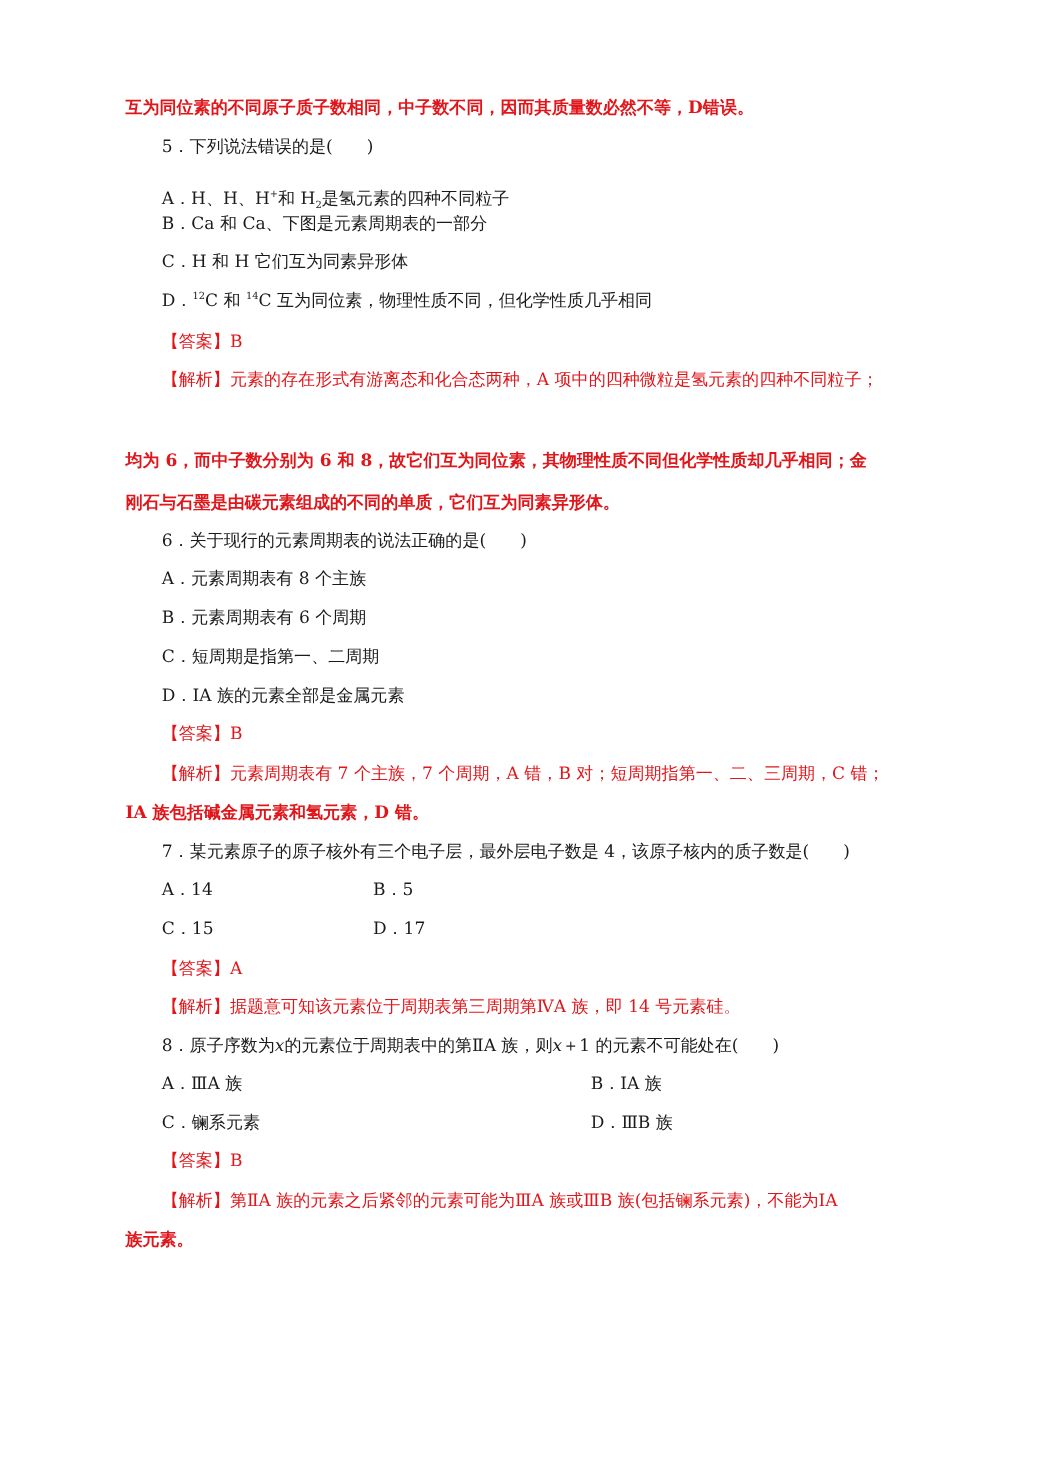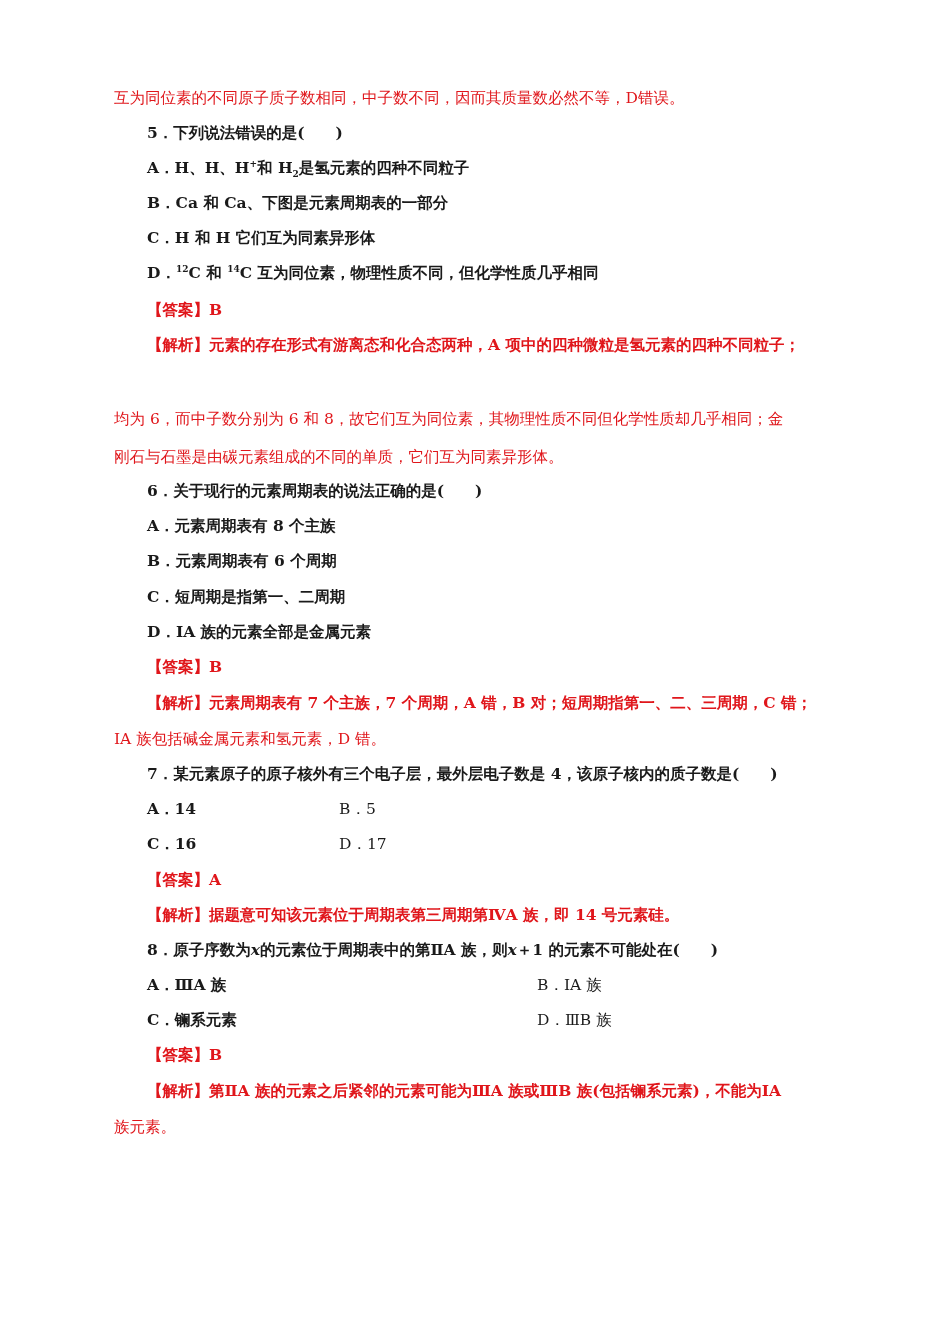--- a/index.html
+++ b/index.html
@@ -1,35 +1,35 @@
 <!DOCTYPE html>
 <html><head>
 <meta charset="utf-8">
 <style>
   html, body { margin: 0; padding: 0; background: #ffffff; }
   body { width: 950px; height: 1344px; position: relative; overflow: hidden;
          font-family: "DejaVu Serif", "Liberation Serif", serif; color: #1a1a1a; }
   .page { position: absolute; left: 0; top: 0; width: 950px; height: 1344px; }
   .line { position: absolute; font-size: 15.5px; line-height: 20px; white-space: nowrap; }
   .red { color: #e0161b; }
-  .indent { left: 147px; font-weight: bold; }
-  .flush { left: 114px; }
+  .indent { left: 147px; }
+  .flush { left: 114px; font-weight: bold; }
   sup { font-size: 9px; vertical-align: super; line-height: 0; }
   sub { font-size: 9px; vertical-align: sub; line-height: 0; }
   .italic { font-style: italic; }
 </style>
 </head>
 <body>
 
 <div class="page">
 
   <div class="line flush red" style="top:88px">互为同位素的不同原子质子数相同，中子数不同，因而其质量数必然不等，D错误。</div>
 
   <div class="line indent" style="top:123px">5．下列说法错误的是(　　)</div>
-  <div class="line indent" style="top:158px">
+  <div class="line indent" style="top:170px">
     <span>A．</span><span>H、H、H</span><sup>+</sup><span>和 H</span><sub>2</sub><span>是氢元素的四种不同粒子</span>
   </div>
   <div class="line indent" style="top:193px">
     <span>B．</span><span>Ca 和 Ca、下图是元素周期表的一部分</span>
   </div>
   <div class="line indent" style="top:228px">
     <span>C．</span><span>H 和 H 它们互为同素异形体</span>
   </div>
   <div class="line indent" style="top:263px">
     <span>D．</span><sup>12</sup><span>C 和 </span><sup>14</sup><span>C 互为同位素，物理性质不同，但化学性质几乎相同</span>
@@ -52,21 +52,21 @@
     <span>【答案】</span><span>B</span>
   </div>
   <div class="line indent red" style="top:693px">
     <span>【解析】</span><span>元素周期表有 7 个主族，7 个周期，A 错，B 对；短周期指第一、二、三周期，C 错；</span>
   </div>
   <div class="line flush red" style="top:729px">ⅠA 族包括碱金属元素和氢元素，D 错。</div>
 
   <div class="line indent" style="top:764px">7．某元素原子的原子核外有三个电子层，最外层电子数是 4，该原子核内的质子数是(　　)</div>
   <div class="line indent" style="top:799px">A．14</div>
   <div class="line" style="top:799px; left:339px">B．5</div>
-  <div class="line indent" style="top:834px">C．16</div>
+  <div class="line indent" style="top:834px">C．15</div>
   <div class="line" style="top:834px; left:339px">D．17</div>
   <div class="line indent red" style="top:870px">
     <span>【答案】</span><span>A</span>
   </div>
   <div class="line indent red" style="top:905px">
     <span>【解析】</span><span>据题意可知该元素位于周期表第三周期第ⅣA 族，即 14 号元素硅。</span>
   </div>
 
   <div class="line indent" style="top:940px">
     <span>8．原子序数为</span><span class="italic">x</span><span>的元素位于周期表中的第ⅡA 族，则</span><span class="italic">x</span><span>＋1 的元素不可能处在(　　)</span>

